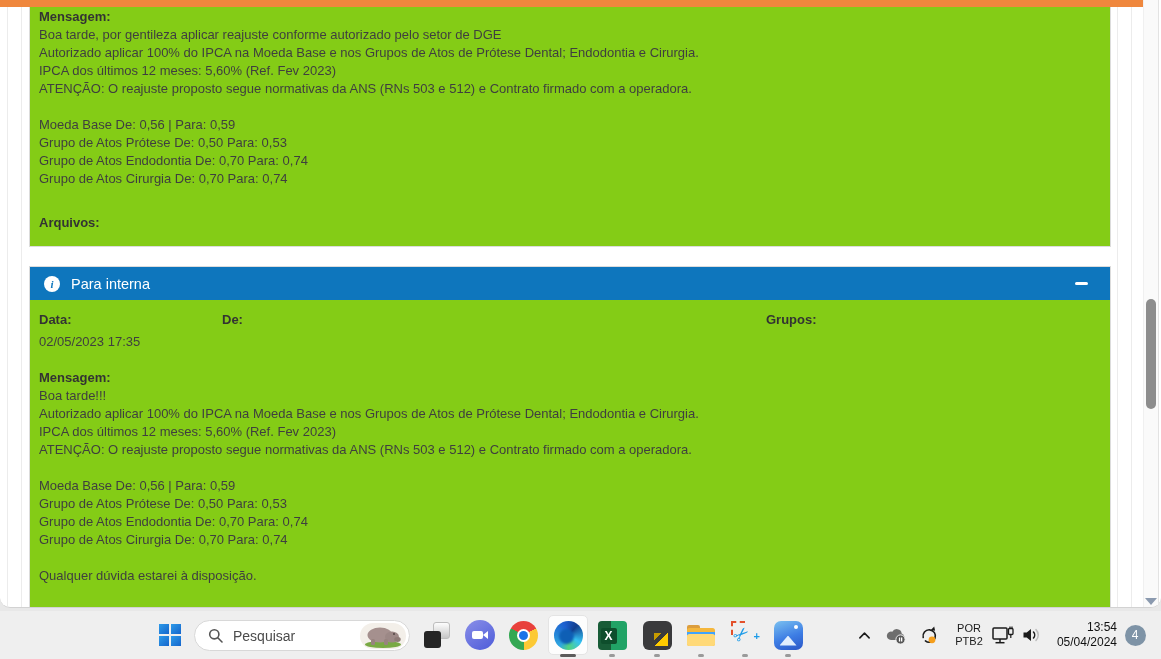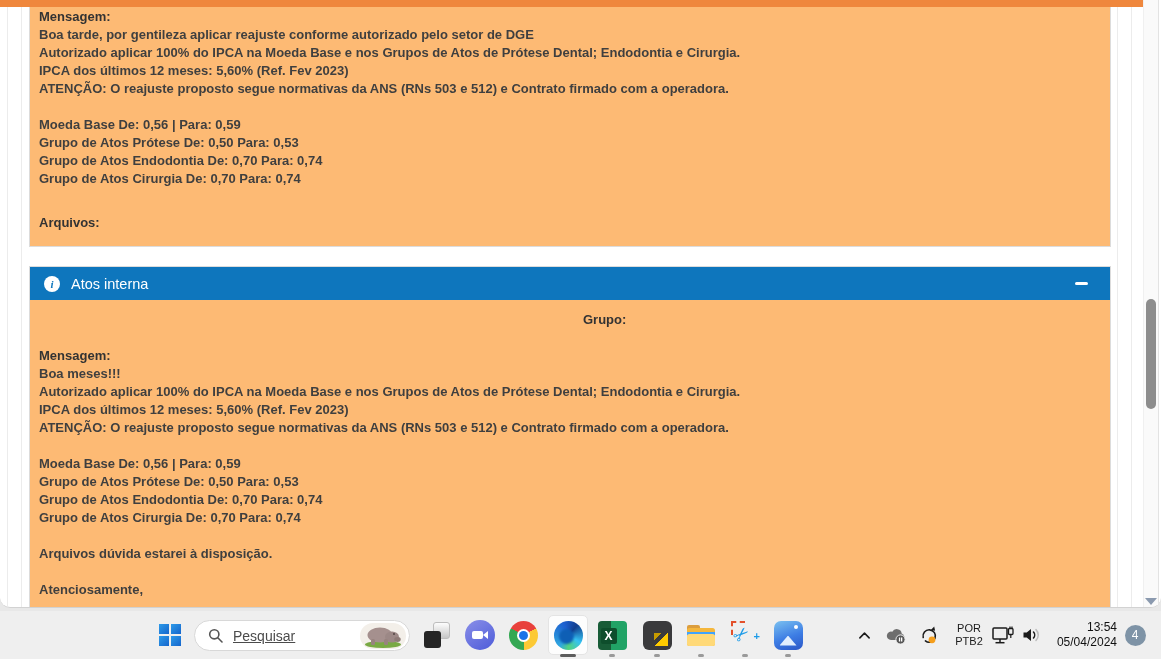--- a/index.html
+++ b/index.html
@@ -17,26 +17,26 @@
   .scroll-track { position:absolute; left:1143px; top:0; width:15px; height:608px;
     background:#fafafa; border-left:1px solid #f0f0f0; }
   .scroll-edge { position:absolute; left:1158px; top:0; width:1px; height:608px; background:#e3e3e3; }
   .scroll-thumb { position:absolute; left:1146px; top:299px; width:10px; height:110px;
     background:#8d8d8d; border-radius:5px; }
   .scroll-down { position:absolute; left:1145px; top:598px; width:0; height:0;
     border-left:6px solid transparent; border-right:6px solid transparent;
     border-top:7px solid #8b9aaf; }
 
   
-  .card { position:absolute; left:29px; width:1082px; background:#fdba74;
+  .card { position:absolute; left:29px; width:1082px; background:#84cc16;
     border:1px solid #dcdcdc; font-size:13px; color:#3f3f3f; }
   .card1 { top:7px; height:240px; border-top:none; padding:1px 9px 0; }
   .card2 { top:266px; height:400px; }
   .b-label { font-weight:bold; color:#333; height:18px; line-height:18px; }
-  .msg-line { height:18px; line-height:18px; white-space:nowrap;font-weight:bold; }
+  .msg-line { height:18px; line-height:18px; white-space:nowrap; }
   .files-label { margin-top:26px; }
 
   .note-header { height:33px; background:#0E76BD; display:flex; align-items:center;
     padding:0 20px 0 14px; color:#fff; }
   .info-circle { width:16px; height:16px; border-radius:50%; background:#fff; color:#0E76BD;
     font-size:11px; font-weight:bold; font-style:italic; display:flex; align-items:center;
     justify-content:center; font-family:"Liberation Serif", serif; }
   .note-title { margin-left:11px; font-size:14.5px; }
   .collapse-btn { margin-left:auto; width:18px; height:18px; background:none; border:none;
     cursor:pointer; display:flex; align-items:center; justify-content:center; }
@@ -55,21 +55,21 @@
   .run-dash { position:absolute; top:39px; height:3px; border-radius:2px; background:#9a9a9a; width:6px; }
   .run-dash.wide { width:16px; background:#5c5c5c; }
 
   .win-logo { width:22px; height:22px; display:grid; grid-template-columns:10px 10px;
     grid-template-rows:10px 10px; gap:2px; }
   .win-logo span { background:linear-gradient(135deg,#2e9be9,#1565cc); }
 
   .search-pill { position:absolute; left:194px; top:9px; width:216px; height:31px;
     background:#fff; border:1px solid #d8d8d8; border-radius:16px; display:flex;
     align-items:center; padding-left:13px; cursor:pointer; }
-  .search-text { margin-left:9px; font-size:14px; color:#4b4b4b;text-decoration:underline; }
+  .search-text { margin-left:9px; font-size:14px; color:#4b4b4b; }
   .hippo-wrap { position:absolute; right:3px; top:2px; width:46px; height:26px;
     border-radius:13px; overflow:hidden; }
 
   .taskview { position:relative; width:26px; height:26px; }
   .tv-back { position:absolute; right:0; top:0; width:17px; height:17px; border-radius:3px;
     background:linear-gradient(180deg,#fdfdfd,#c6c6c6); border:1px solid #bdbdbd; }
   .tv-front { position:absolute; left:0; bottom:0; width:17px; height:17px; border-radius:3px;
     background:#252525; }
 
   .chat-circle { width:30px; height:30px; border-radius:50%;
@@ -142,47 +142,52 @@
         <div class="msg-line">Grupo de Atos Prótese De: 0,50 Para: 0,53</div>
         <div class="msg-line">Grupo de Atos Endodontia De: 0,70 Para: 0,74</div>
         <div class="msg-line">Grupo de Atos Cirurgia De: 0,70 Para: 0,74</div>
       </div>
     <div class="b-label files-label">Arquivos:</div>
   </div>
 
   <div class="card card2">
     <div class="note-header">
       <span class="info-circle">i</span>
-      <span class="note-title">Atos interna</span>
+      <span class="note-title">Para interna</span>
       <button class="collapse-btn">
         <span class="collapse-bar"></span>
       </button>
     </div>
     <div class="fields">
+      <div class="f-col1">
+        <div class="b-label">Data:</div>
+        <div class="f-value">02/05/2023 17:35</div>
+      </div>
       <div class="f-col2">
+        <div class="b-label">De:</div>
       </div>
       <div class="f-col3">
-        <div class="b-label">Grupo:</div>
+        <div class="b-label">Grupos:</div>
       </div>
     </div>
     <div class="note-msg">
       <div class="b-label">Mensagem:</div>
       <div>
 
-      <div class="msg-line">Boa meses!!!</div>
+      <div class="msg-line">Boa tarde!!!</div>
           <div class="msg-line">Autorizado aplicar 100% do IPCA na Moeda Base e nos Grupos de Atos de Prótese Dental; Endodontia e Cirurgia.</div>
           <div class="msg-line">IPCA dos últimos 12 meses: 5,60% (Ref. Fev 2023)</div>
           <div class="msg-line">ATENÇÃO: O reajuste proposto segue normativas da ANS (RNs 503 e 512) e Contrato firmado com a operadora.</div>
           <div class="msg-line"></div>
           <div class="msg-line">Moeda Base De: 0,56 | Para: 0,59</div>
           <div class="msg-line">Grupo de Atos Prótese De: 0,50 Para: 0,53</div>
           <div class="msg-line">Grupo de Atos Endodontia De: 0,70 Para: 0,74</div>
           <div class="msg-line">Grupo de Atos Cirurgia De: 0,70 Para: 0,74</div>
           <div class="msg-line"></div>
-          <div class="msg-line">Arquivos dúvida estarei à disposição.</div>
+          <div class="msg-line">Qualquer dúvida estarei à disposição.</div>
           <div class="msg-line"></div>
           <div class="msg-line">Atenciosamente,</div>
         </div>
     </div>
   </div>
 
   <div class="scroll-track"></div>
   <div class="scroll-edge"></div>
   <div class="scroll-thumb"></div>
   <div class="scroll-down"></div>

